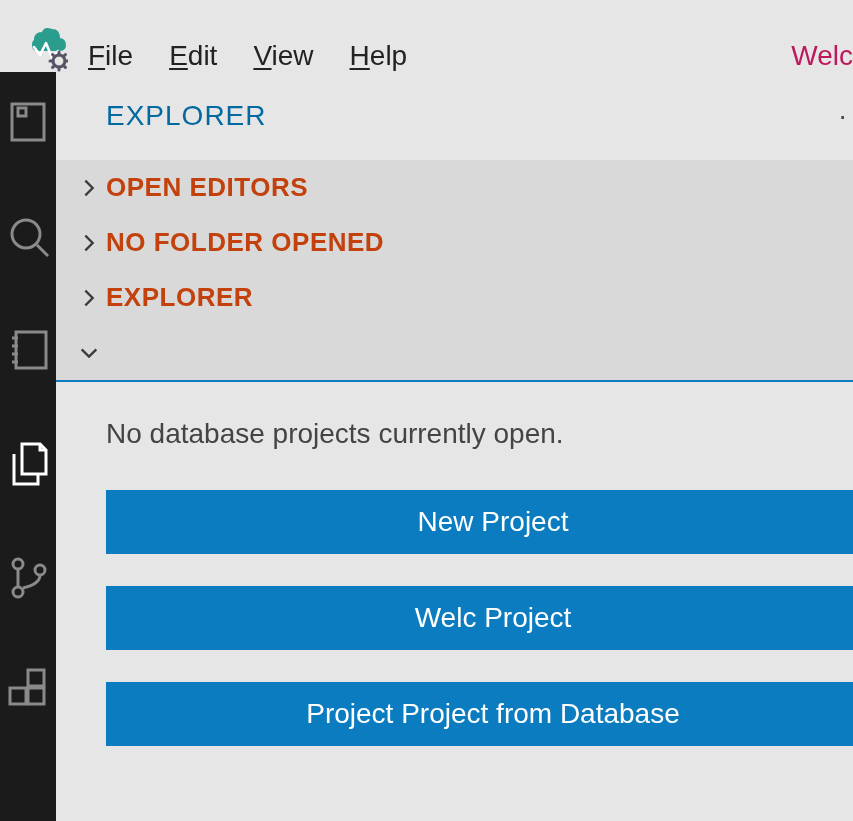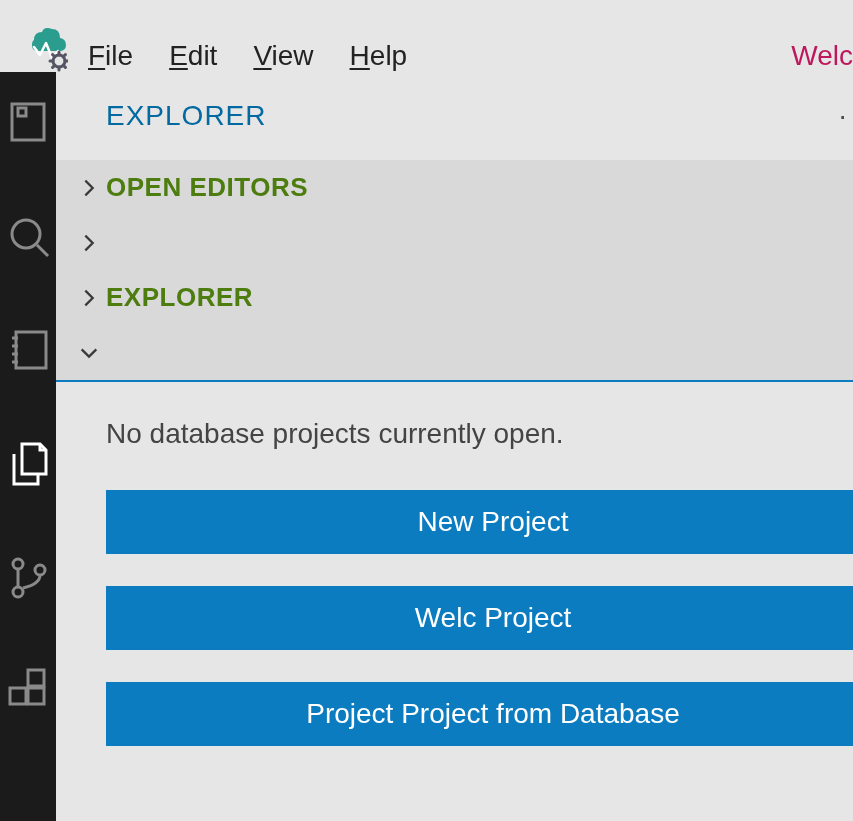--- a/index.html
+++ b/index.html
@@ -49,21 +49,21 @@
   .section-row {
     height: 55px;
     background: #d9d9d9;
     display: flex; align-items: center;
     padding-left: 16px;
     cursor: pointer;
     border: none;
   }
   .section-row .chev { width: 34px; display:flex; align-items:center; justify-content:center; }
   .section-row .chev svg { width: 22px; height: 22px; stroke: #3a3a3a; stroke-width: 2.5; fill:none; }
-  .section-label { font-size: 26px; font-weight: 700; color: #4d7c0f; letter-spacing: 0.5px; }
+  .section-label { font-size: 26px; font-weight: 700; color: #c2410c; letter-spacing: 0.5px; }
   .projects-body {
     border-top: 2px solid #0b7cc0;
     background: #e6e6e6;
     padding: 36px 40px 0 50px;
     flex: 1;
   }
   .projects-body .empty-text { font-size: 28px; color: #444; margin-bottom: 40px; }
   .btn {
     display: block;
     width: 774px;
@@ -162,20 +162,21 @@
       </span>
       <span class="section-label">OPEN EDITORS</span>
     </div>
 
     <div class="section-row">
       <span class="chev">
         <svg viewBox="0 0 24 24">
             <path d="M8 4 L16 12 L8 20"></path>
           </svg>
       </span>
+      <span class="section-label">NO FOLDER OPENED</span>
     </div>
 
     <div class="section-row">
       <span class="chev">
         <svg viewBox="0 0 24 24">
             <path d="M8 4 L16 12 L8 20"></path>
           </svg>
       </span>
       <span class="section-label">EXPLORER</span>
     </div>

